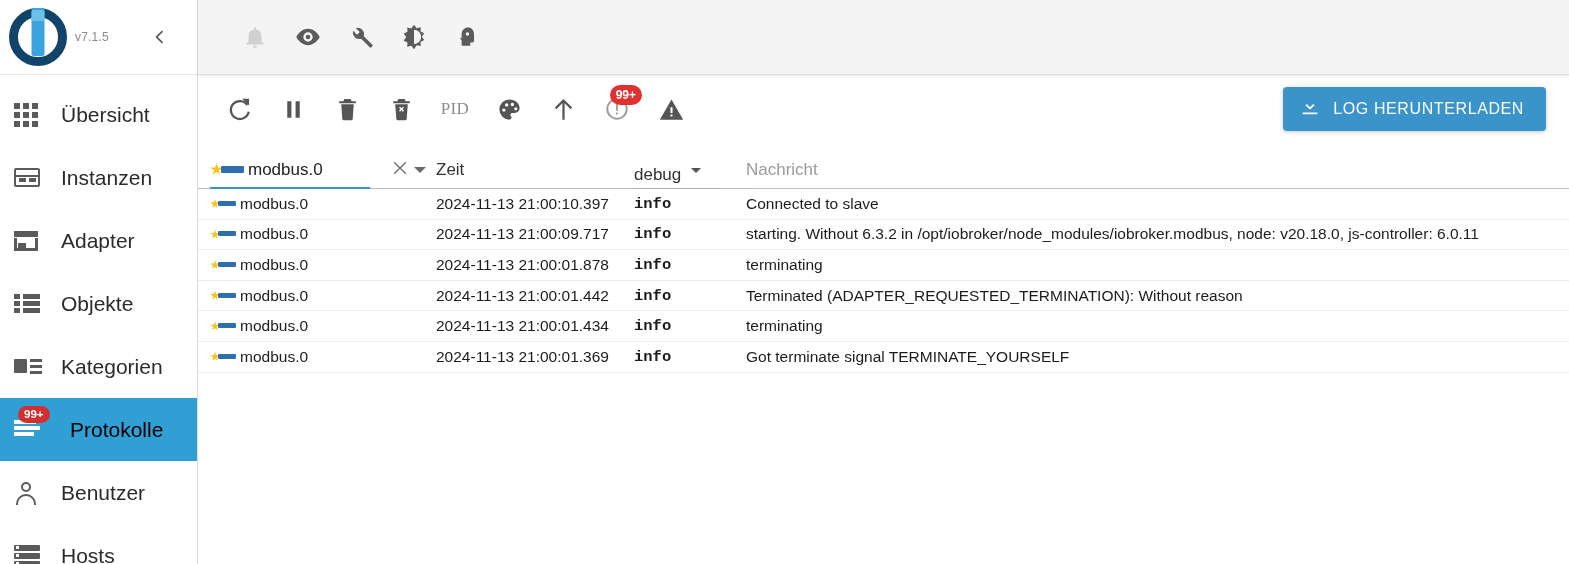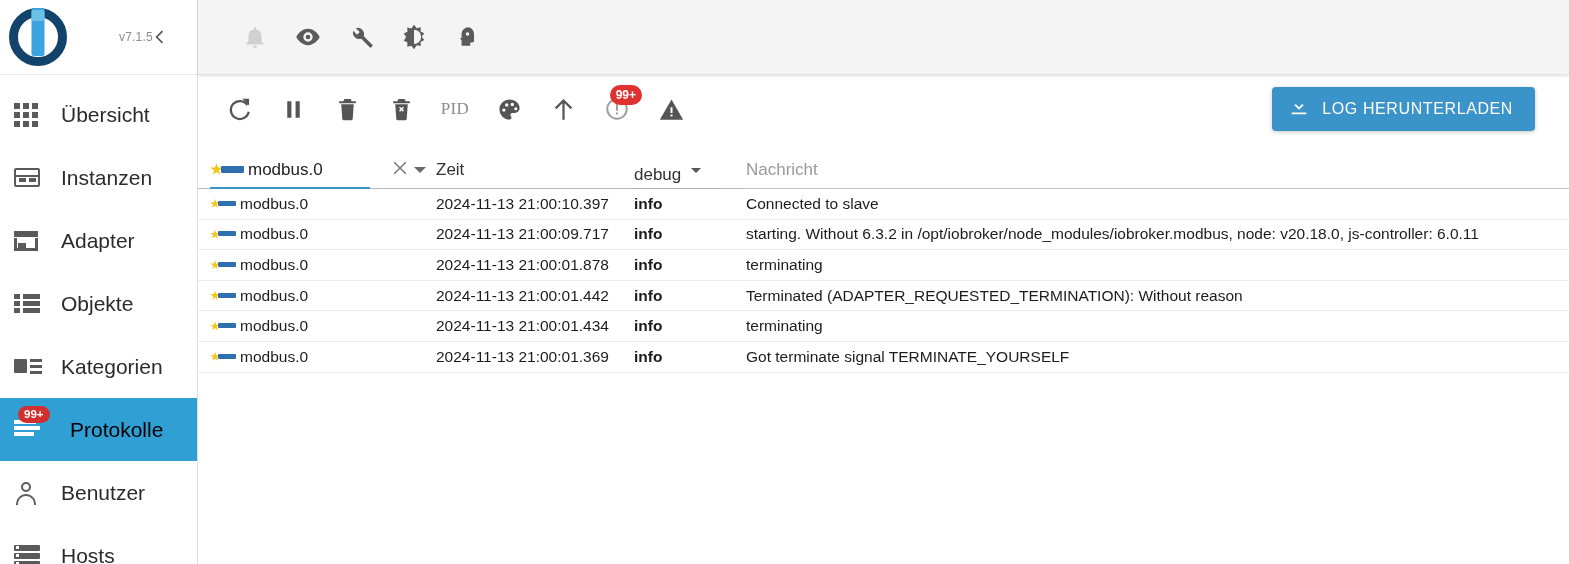--- a/index.html
+++ b/index.html
@@ -22,21 +22,20 @@
     position: relative;
     overflow: hidden;
   }
   .brand {
     height: 75px;
     display: flex;
     align-items: center;
     padding-left: 6px;
     border-bottom: 1px solid #e8e8e8;
     position: relative;
-    gap: 44px;
   }
   .logo-ring {
     width: 58px; height: 58px;
     border-radius: 50%;
     border: 9px solid #12436b;
     position: relative;
     flex: 0 0 58px;
     margin-left: 3px;
     background: #fff;
   }
@@ -168,21 +167,21 @@
     color: #5b5b5b;
   }
   .appbar-btn.disabled { color: #d0d0d0; cursor: default; }
 
   
   .logbar {
     height: 68px;
     display: flex;
     align-items: center;
     padding-left: 14px;
-    padding-right: 34px;
+    padding-right: 23px;
     background: #fff;
     position: relative;
   }
   .tb-btn {
     width: 54px; height: 48px;
     display: flex; align-items: center; justify-content: center;
     cursor: pointer;
     color: #555;
     position: relative;
   }
@@ -274,21 +273,21 @@
     padding-left: 8px;
     font-size: 15.5px;
     color: #1c1c1c;
   }
   .logrow .c-source { width: 228px; display: flex; align-items: center; }
   .logrow .c-source .src-logo { width: 26px; flex: 0 0 26px; height: 10px; }
   .logrow .c-source .src-logo .star { width: 10px; height: 10px; top: 0; }
   .logrow .c-source .src-logo .word { left: 8px; top: 2px; width: 18px; height: 5px; }
   .logrow .c-source .name { margin-left: 4px; }
   .logrow .c-time { width: 200px; padding-left: 2px; }
-  .logrow .c-sev { width: 90px; font-weight: bold; }
+  .logrow .c-sev { width: 90px; font-weight: bold; font-family: Liberation Mono, monospace; }
   .logrow .c-msg { flex: 1; padding-left: 22px; white-space: nowrap; overflow: hidden; }
 </style>
 </head>
 <body>
 
 <div id="app">
 
   <div class="sidebar">
     <div class="brand">
       <div class="logo-ring"></div>

